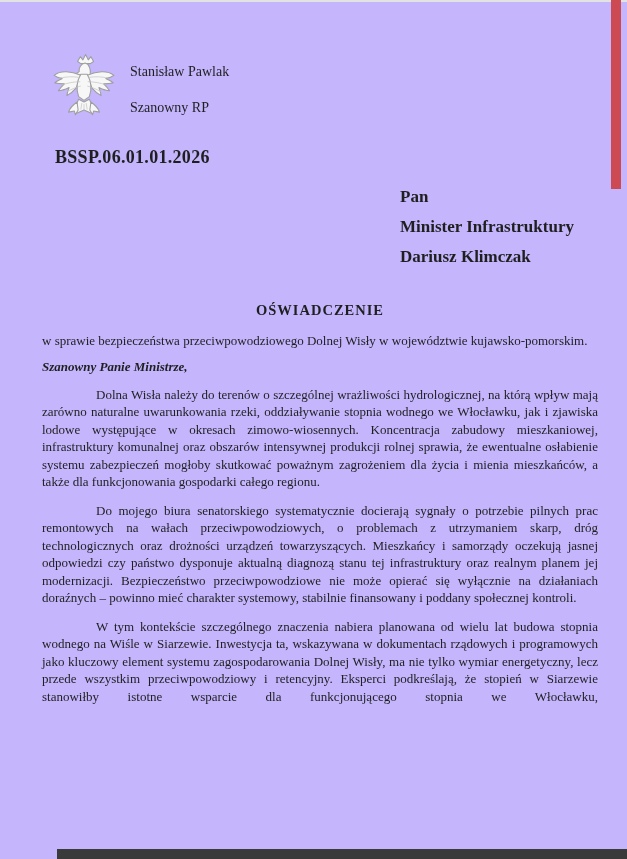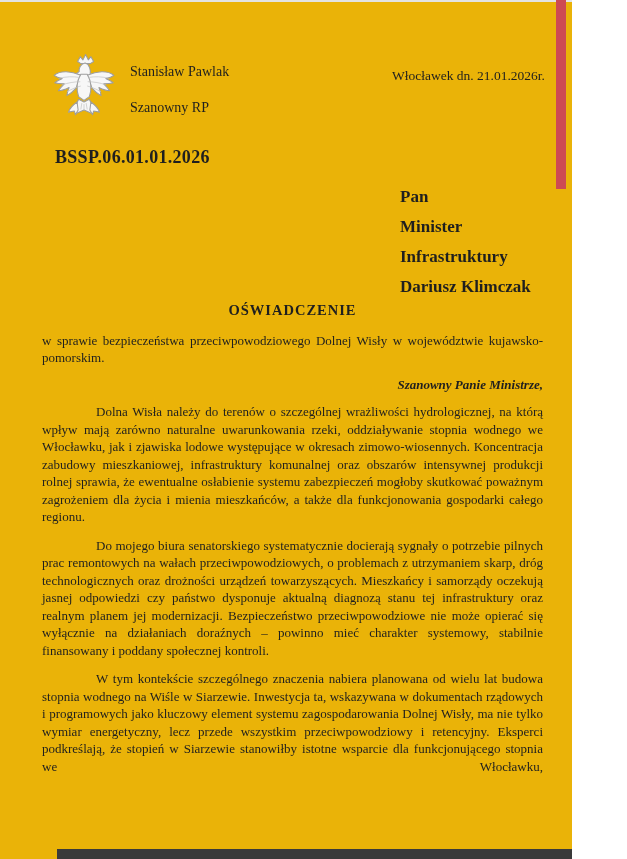--- a/index.html
+++ b/index.html
@@ -1,20 +1,20 @@
 <!DOCTYPE html>
 <html lang="pl"><head>
 <meta charset="utf-8">
 <style>
   html, body { margin: 0; padding: 0; background: #ffffff; }
   .page {
     position: relative;
-    width: 572px;
+    width: 627px;
     height: 859px;
-    background: #eab308;
+    background: #c4b5fd;
     overflow: hidden;
     font-family: "Liberation Serif", "DejaVu Serif", serif;
     color: #1f1f1f;
   }
   .top-scan-edge {
     position: absolute; top: 0; left: 0; right: 0; height: 2px;
     background: #e3e3e3;
   }
   .red-bar {
     position: absolute; top: 0; right: 6px; width: 10px; height: 189px;
@@ -53,21 +53,21 @@
   }
   .letter-title {
     text-align: center; font-weight: bold; font-size: 14.5px;
     letter-spacing: 1px; margin: 0 0 12px 0;
   }
   .letter-subject {
     margin: 0 0 9px 0;
   }
   .letter-greeting {
     font-weight: bold; font-style: italic; margin: 0 0 10px 0;
-    text-align: right;
+    text-align: left;
   }
   .para {
     margin: 0 0 11px 0;
     text-indent: 54px;
   }
   .para-last {
     text-align-last: justify;
     margin-bottom: 0;
   }
 </style>
@@ -98,21 +98,20 @@
         <path d="M68 44 C80 42 94 42 108 46"></path>
         <path d="M67 52 C78 52 90 54 102 58"></path>
         <path d="M66 60 C74 62 84 66 92 71"></path>
         <path d="M56 92 L54 104 M60 94 L60 106 M64 92 L66 104"></path>
       </g>
     </svg>
   </div>
 
   <div class="sender-name">Stanisław Pawlak</div>
   <div class="sender-title">Szanowny RP</div>
-  <div class="place-date">Włocławek dn. 21.01.2026r.</div>
   <div class="ref-number">BSSP.06.01.01.2026</div>
 
   <div class="recipient">
     <div>Pan</div>
     <div>Minister Infrastruktury</div>
     <div>Dariusz Klimczak</div>
   </div>
 
   <div class="letter-body">
     <div class="letter-title">OŚWIADCZENIE</div>

